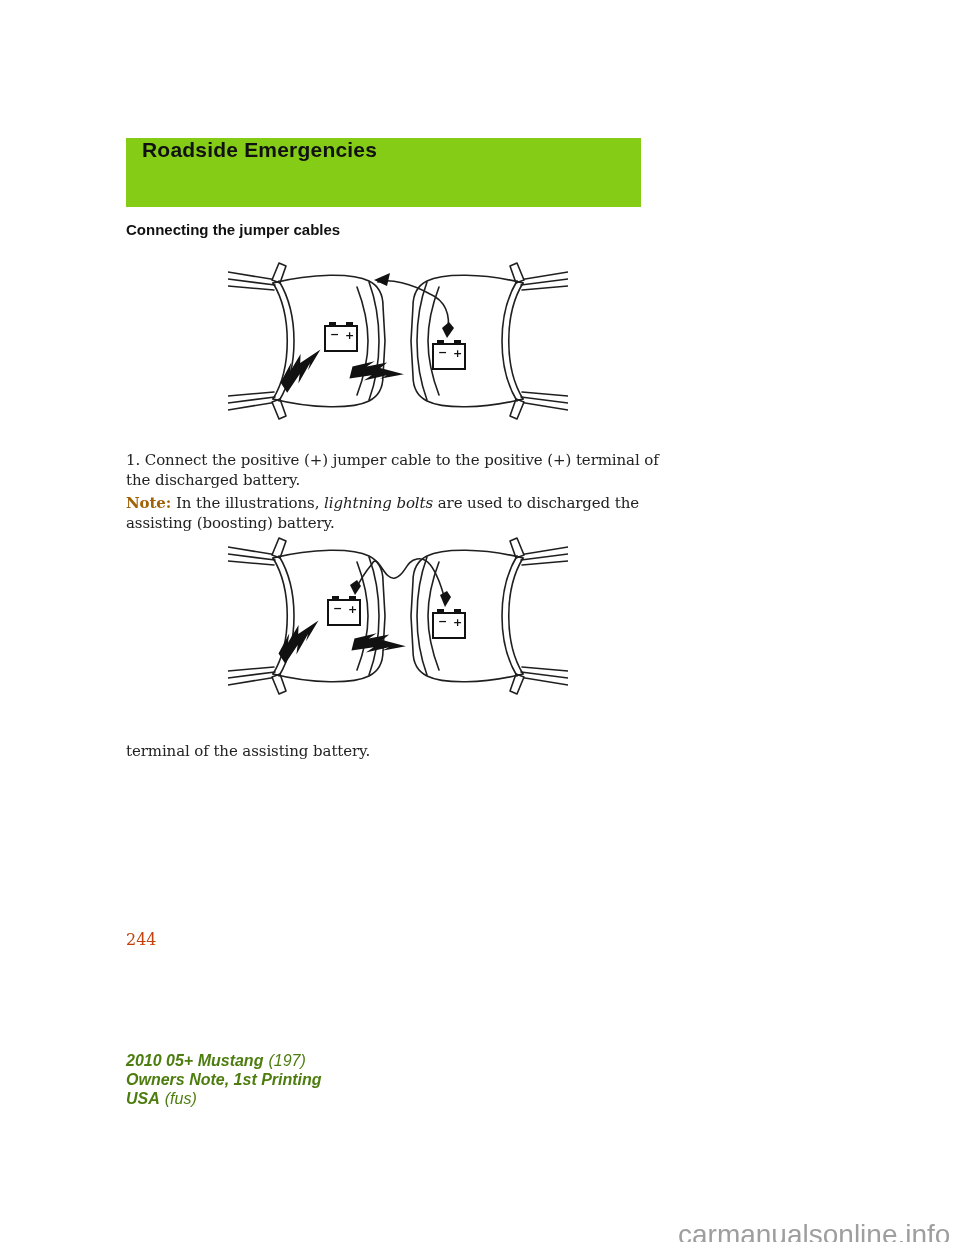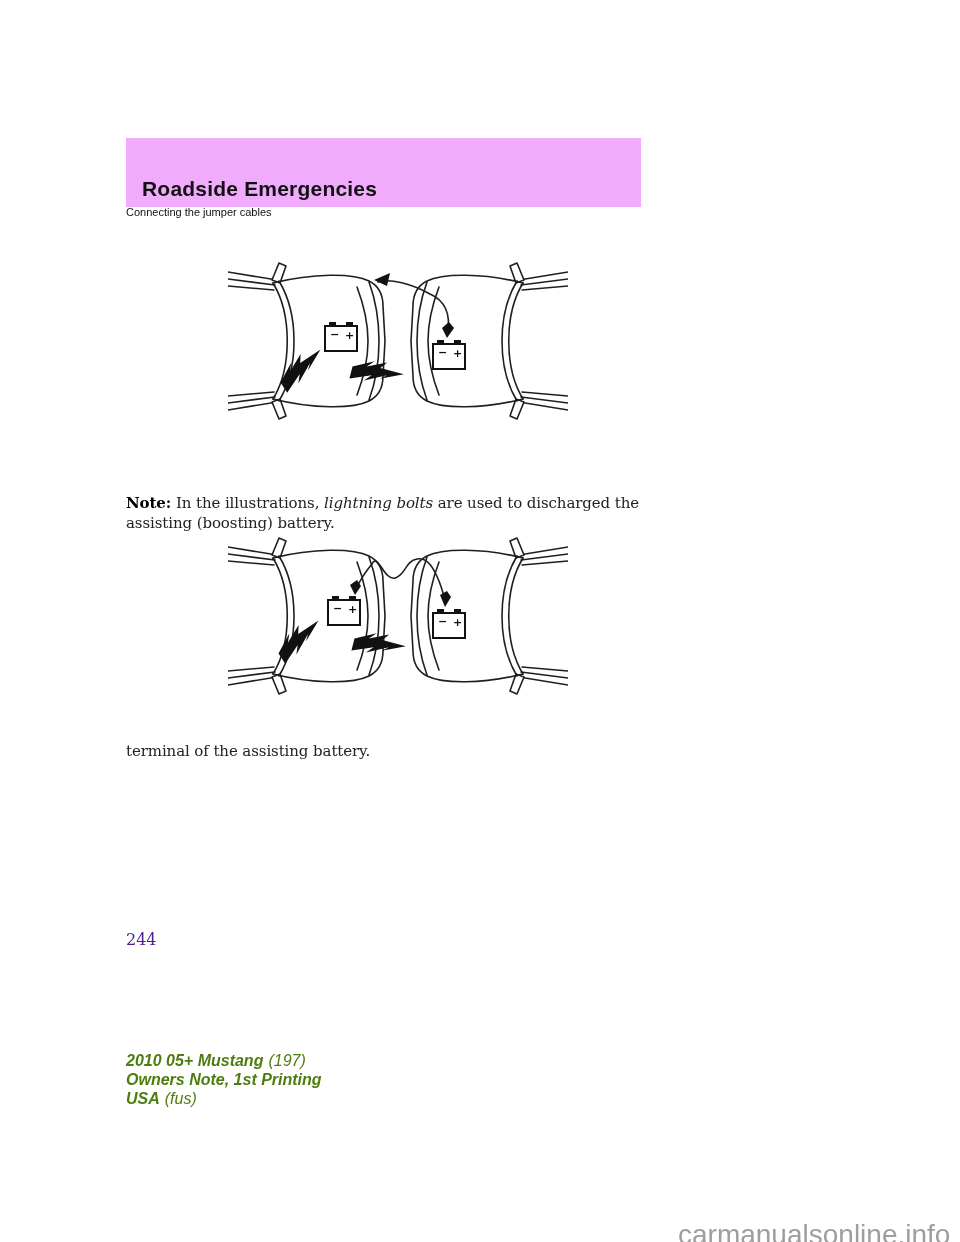--- a/index.html
+++ b/index.html
@@ -1,49 +1,49 @@
 <!DOCTYPE html>
 <html><head>
 <meta charset="utf-8">
 <style>
   html,body{margin:0;padding:0;background:#ffffff;}
   .page{position:relative;width:960px;height:1242px;background:#ffffff;overflow:hidden;
         font-family:"DejaVu Serif", serif;color:#1c1c1c;}
 
   
   .header-bar{position:absolute;left:126px;top:138px;width:515px;height:69px;
-              background:#f0abfc;display:flex;align-items:flex-end;}
+              background:#84cc16;display:flex;}
   .header-title{font-family:"Liberation Sans", sans-serif;font-weight:bold;
                 font-size:21px;color:#111;padding:0 0 6px 16px;letter-spacing:.2px;}
 
-  .subtitle{position:absolute;left:126px;top:206px;
-            font-family:"Liberation Sans", sans-serif;font-weight:normal;
-            font-size:11px;color:#111;}
+  .subtitle{position:absolute;left:126px;top:221px;
+            font-family:"Liberation Sans", sans-serif;font-weight:bold;
+            font-size:15px;color:#111;}
 
   .body-text{position:absolute;left:126px;width:530px;font-size:15px;line-height:20px;
              color:#222;white-space:nowrap;letter-spacing:-0.1px;}
   .step1{top:435px;}
   .note{top:478px;}
   .step2{top:706px;}
-  .note b{font-weight:bold;color:#000000;}
+  .note b{font-weight:bold;color:#a16207;}
   .note i{font-style:italic;}
 
   .illus{position:absolute;left:228px;width:340px;height:172px;}
   .illus1{top:256px;}
   .illus2{top:531px;}
 
   .art path, .art line{fill:none;stroke:#1f1f1f;stroke-width:1.6;
        stroke-linecap:round;stroke-linejoin:round;}
   .art .filled{fill:#111;stroke:none;}
   .art .mirror{fill:#ffffff;stroke:#1f1f1f;stroke-width:1.6;}
   .art .bat-body{fill:#ffffff;stroke:#111;stroke-width:2;}
   .art .bat-term{fill:#111;stroke:none;}
   .art .bat-txt{font-family:"DejaVu Sans", sans-serif;font-weight:bold;font-size:11px;fill:#111;stroke:none;}
 
-  .page-number{position:absolute;left:126px;top:930px;font-size:16px;color:#4c1d95;}
+  .page-number{position:absolute;left:126px;top:930px;font-size:16px;color:#c2410c;}
 
   .footer{position:absolute;left:126px;top:1051px;
           font-family:"Liberation Sans", sans-serif;font-style:italic;
           font-size:16px;line-height:19px;color:#4d7c0f;}
   .footer b{font-weight:bold;}
   .footer .reg{font-weight:normal;margin-left:5px;}
 
   .watermark{position:absolute;left:678px;top:1182px;
              font-family:"Liberation Sans", sans-serif;font-size:28px;color:#9e9e9e;margin-top:37px;}
 </style>
@@ -102,20 +102,24 @@
       <rect class="bat-term" x="21" y="2" width="7" height="4"></rect>
       <text class="bat-txt" x="5" y="18">−</text>
       <text class="bat-txt" x="20" y="19">+</text>
     </g>
 
     <path d="M219,78 C224,58 216,44 202,38 C184,28 162,22 150,26"></path>
     <path class="filled" d="M214,72 L221,66 L226,72 L219,82 Z"></path>
     <path class="filled" d="M146,24 L162,17 L159,30 Z"></path>
   </svg>
 
+  <p class="body-text step1">
+    <span>1. Connect the positive (+) jumper cable to the positive (+) terminal of</span><br>
+    <span>the discharged battery.</span>
+  </p>
 
   <p class="body-text note">
     <b>Note:</b><span> In the illustrations, </span><i>lightning bolts</i><span> are used to discharged the</span><br>
     <span>assisting (boosting) battery.</span>
   </p>
 
   <svg class="illus illus2 art" viewBox="0 0 340 172">
     <defs>
       <g id="carB">
         <path d="M0,16 L49,24"></path>

